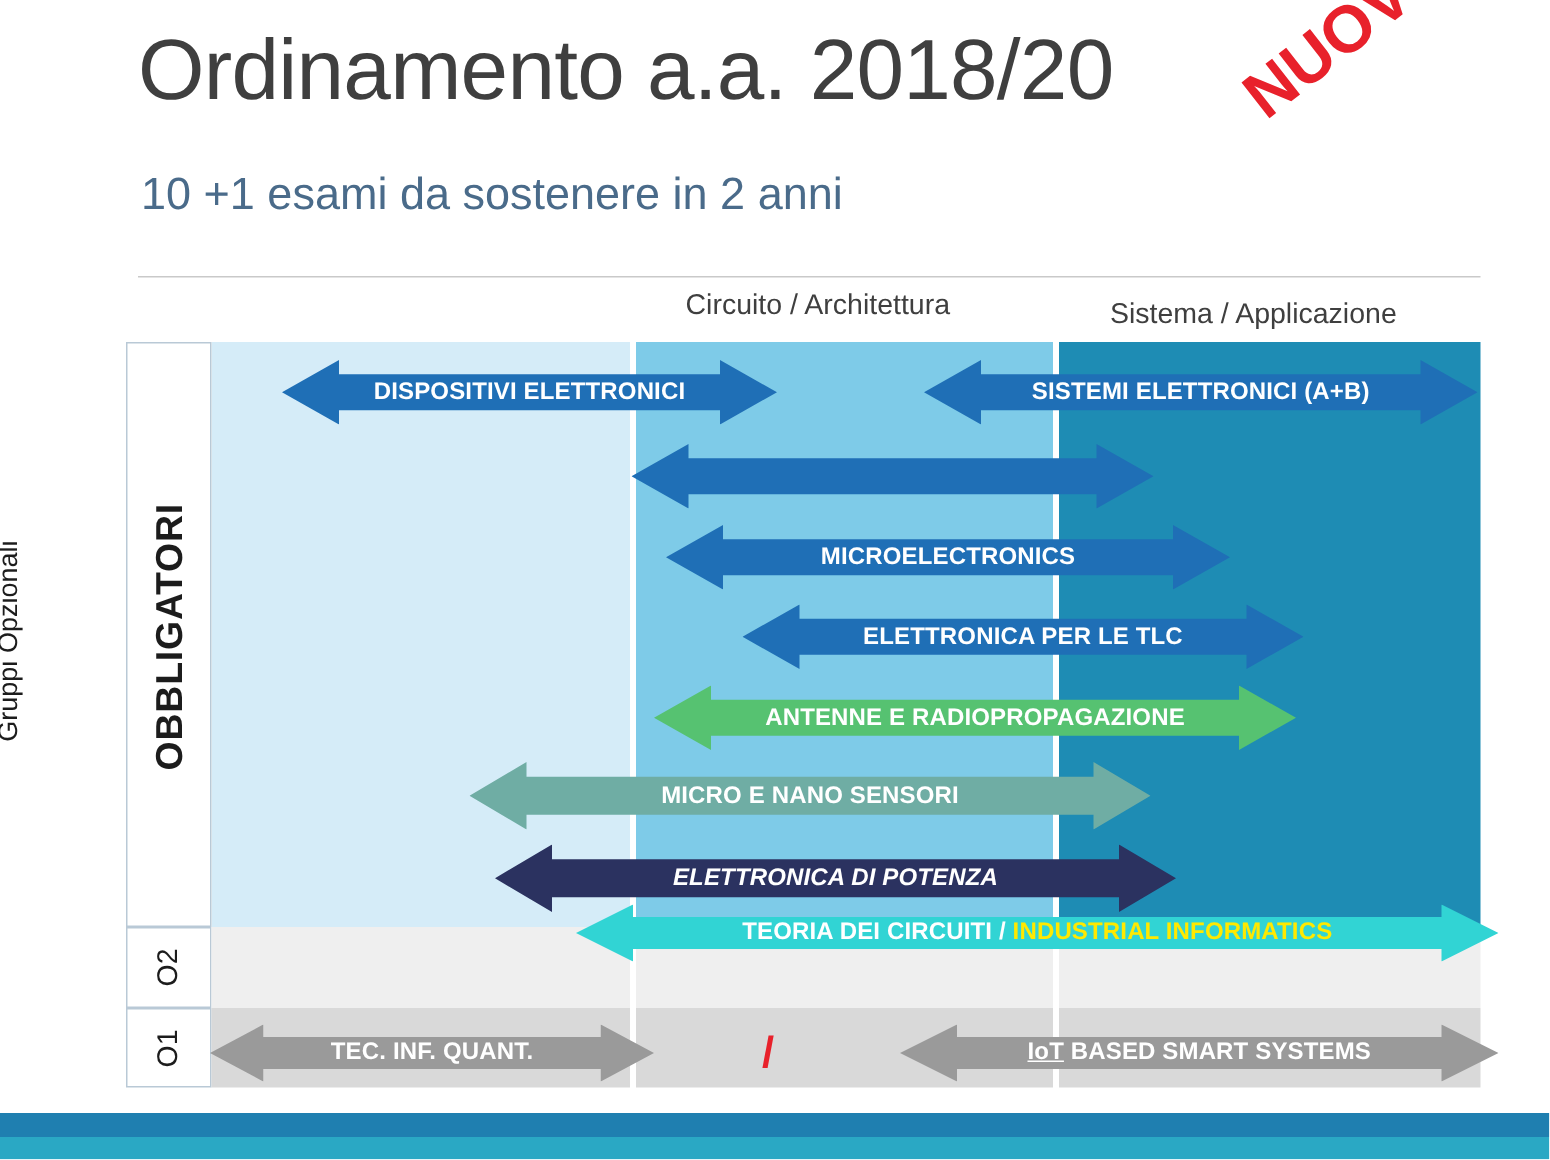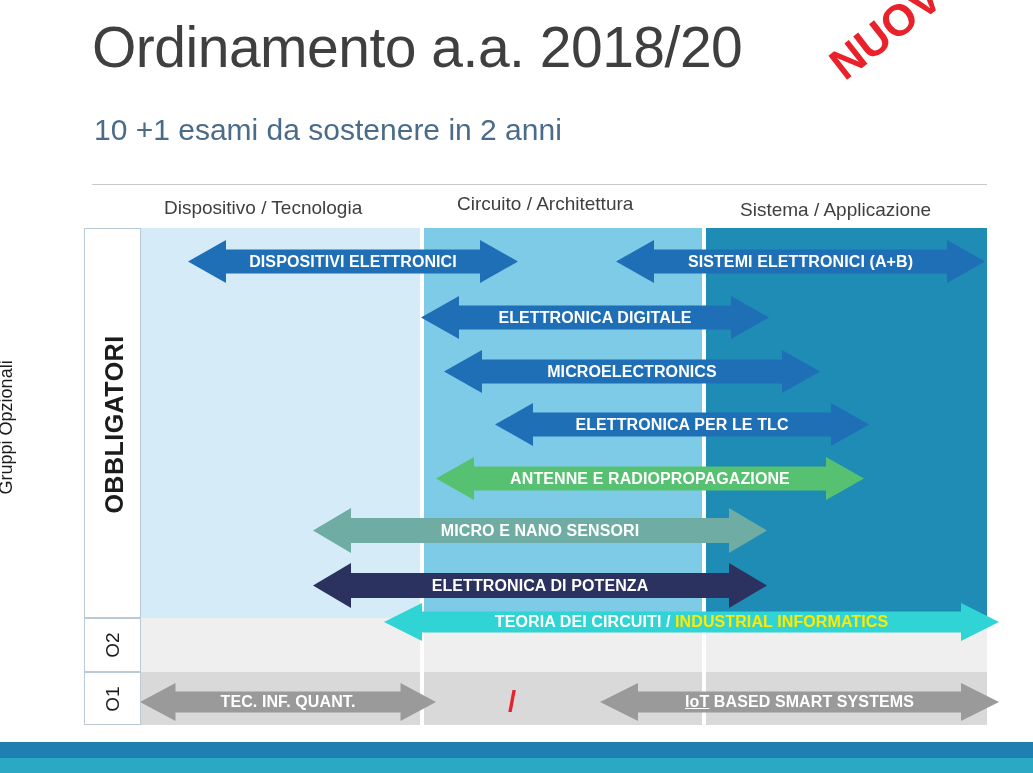--- a/index.html
+++ b/index.html
@@ -225,21 +225,20 @@
 </head>
 <body>
 
 <div id="slide">
 
   <div class="title">Ordinamento a.a. 2018/20</div>
   <div class="subtitle">10 +1 esami da sostenere in 2 anni</div>
   <div class="nuovo">NUOVO</div>
   <div class="rule"></div>
 
-  <div class="colhead" id="colhead-0">Dispositivo / Tecnologia</div>
   <div class="colhead" id="colhead-2">Sistema / Applicazione</div>
   <div class="colhead" id="colhead-1">Circuito / Architettura</div>
 
   <div id="matrix">
 
     <div class="band band-c0"></div>
     <div class="band band-c1"></div>
     <div class="band band-c2"></div>
 
     <div class="band-label-col">
@@ -286,21 +285,20 @@
       <div class="arrow-wrap" style="left: 616px; top: 240px; width: 369px; height: 43px;">
         <svg class="arrow-svg" viewBox="0 0 369 43" preserveAspectRatio="none">
           <polygon points="0.0,21.5 38.0,0.0 38.0,9.5 331.0,9.5 331.0,0.0 369.0,21.5 331.0,43.0 331.0,33.5 38.0,33.5 38.0,43.0" fill="#1f6fb6"></polygon>
         </svg>
         <div class="arrow-label">SISTEMI ELETTRONICI (A+B)</div>
       </div>
       <div class="arrow-wrap" style="left: 421px; top: 296px; width: 348px; height: 43px;">
         <svg class="arrow-svg" viewBox="0 0 348 43" preserveAspectRatio="none">
           <polygon points="0.0,21.5 38.0,0.0 38.0,9.5 310.0,9.5 310.0,0.0 348.0,21.5 310.0,43.0 310.0,33.5 38.0,33.5 38.0,43.0" fill="#1f6fb6"></polygon>
         </svg>
-        <div class="arrow-label">ELETTRONICA DIGITALE</div>
       </div>
       <div class="arrow-wrap" style="left: 444px; top: 350px; width: 376px; height: 43px;">
         <svg class="arrow-svg" viewBox="0 0 376 43" preserveAspectRatio="none">
           <polygon points="0.0,21.5 38.0,0.0 38.0,9.5 338.0,9.5 338.0,0.0 376.0,21.5 338.0,43.0 338.0,33.5 38.0,33.5 38.0,43.0" fill="#1f6fb6"></polygon>
         </svg>
         <div class="arrow-label">MICROELECTRONICS</div>
       </div>
       <div class="arrow-wrap" style="left: 495px; top: 403px; width: 374px; height: 43px;">
         <svg class="arrow-svg" viewBox="0 0 374 43" preserveAspectRatio="none">
           <polygon points="0.0,21.5 38.0,0.0 38.0,9.5 336.0,9.5 336.0,0.0 374.0,21.5 336.0,43.0 336.0,33.5 38.0,33.5 38.0,43.0" fill="#1f6fb6"></polygon>
@@ -312,21 +310,21 @@
           <polygon points="0.0,21.5 38.0,0.0 38.0,9.5 390.0,9.5 390.0,0.0 428.0,21.5 390.0,43.0 390.0,33.5 38.0,33.5 38.0,43.0" fill="#56c271"></polygon>
         </svg>
         <div class="arrow-label">ANTENNE E RADIOPROPAGAZIONE</div>
       </div>
       <div class="arrow-wrap" style="left: 313px; top: 508px; width: 454px; height: 45px;">
         <svg class="arrow-svg" viewBox="0 0 454 45" preserveAspectRatio="none">
           <polygon points="0.0,22.5 38.0,0.0 38.0,9.9 416.0,9.9 416.0,0.0 454.0,22.5 416.0,45.0 416.0,35.1 38.0,35.1 38.0,45.0" fill="#6fada4"></polygon>
         </svg>
         <div class="arrow-label">MICRO E NANO SENSORI</div>
       </div>
-      <div class="arrow-wrap" style="left: 313px; top: 563px; width: 454px; height: 45px;">
+      <div class="arrow-wrap" style="left: 330px; top: 563px; width: 454px; height: 45px; font-style: italic;">
         <svg class="arrow-svg" viewBox="0 0 454 45" preserveAspectRatio="none">
           <polygon points="0.0,22.5 38.0,0.0 38.0,9.9 416.0,9.9 416.0,0.0 454.0,22.5 416.0,45.0 416.0,35.1 38.0,35.1 38.0,45.0" fill="#2b3260"></polygon>
         </svg>
         <div class="arrow-label">ELETTRONICA DI POTENZA</div>
       </div>
       <div class="arrow-wrap" style="left: 384px; top: 603px; width: 615px; height: 38px;">
         <svg class="arrow-svg" viewBox="0 0 615 38" preserveAspectRatio="none">
           <polygon points="0.0,19.0 38.0,0.0 38.0,8.4 577.0,8.4 577.0,0.0 615.0,19.0 577.0,38.0 577.0,29.6 38.0,29.6 38.0,38.0" fill="#31d4d4"></polygon>
         </svg>
         <div class="arrow-label"><span>TEORIA DEI CIRCUITI </span><span class="slash">/ </span><span class="alt">INDUSTRIAL INFORMATICS</span></div>

